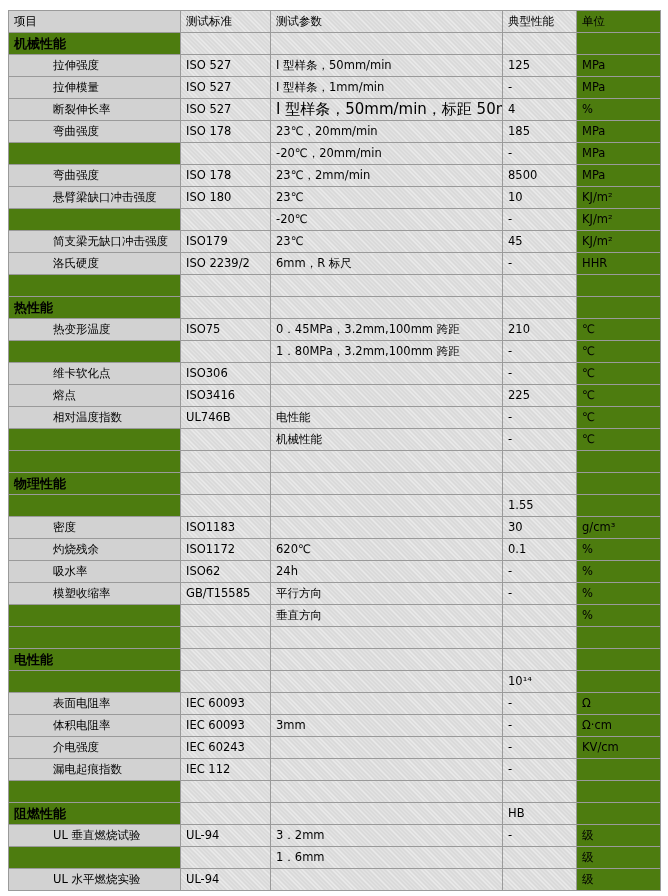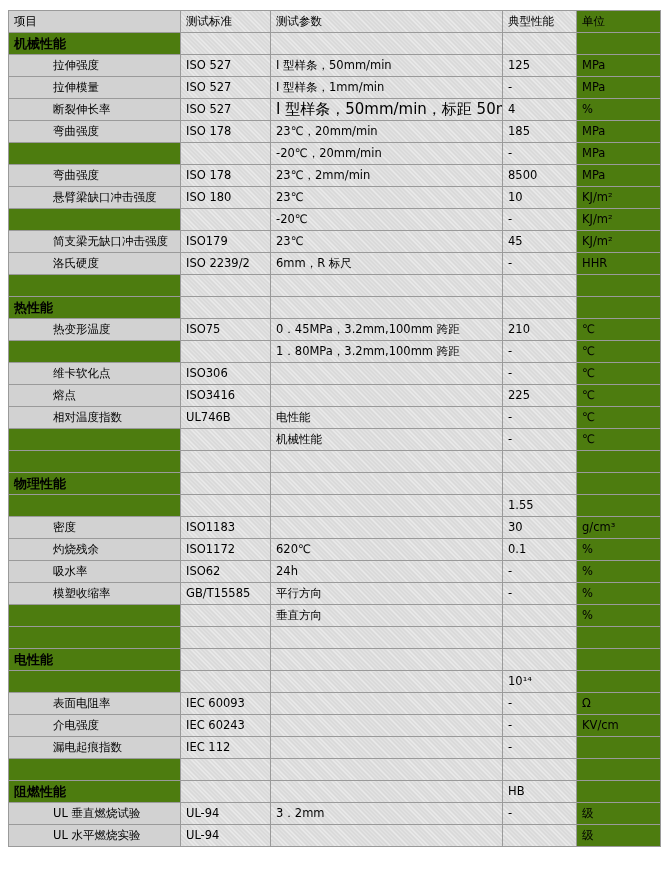--- a/index.html
+++ b/index.html
@@ -619,20 +619,37 @@
           </td>
           <td class="bg-hatch">
             <div class="cell">-</div>
           </td>
           <td class="bg-white">
             <div class="cell">Ω</div>
           </td>
         </tr>
         <tr>
           <td class="bg-grey">
+            <div class="cell bold">体积电阻率</div>
+          </td>
+          <td class="bg-hatch">
+            <div class="cell">IEC 60093</div>
+          </td>
+          <td class="bg-hatch">
+            <div class="cell">3mm</div>
+          </td>
+          <td class="bg-hatch">
+            <div class="cell">-</div>
+          </td>
+          <td class="bg-white">
+            <div class="cell">Ω·cm</div>
+          </td>
+        </tr>
+        <tr>
+          <td class="bg-grey">
             <div class="cell bold">介电强度</div>
           </td>
           <td class="bg-hatch">
             <div class="cell">IEC 60243</div>
           </td>
           <td class="bg-hatch">
             <div class="cell"></div>
           </td>
           <td class="bg-hatch">
             <div class="cell">-</div>
@@ -697,20 +714,37 @@
             <div class="cell bold">UL 垂直燃烧试验</div>
           </td>
           <td class="bg-hatch">
             <div class="cell">UL-94</div>
           </td>
           <td class="bg-hatch">
             <div class="cell">3．2mm</div>
           </td>
           <td class="bg-hatch">
             <div class="cell">-</div>
+          </td>
+          <td class="bg-white">
+            <div class="cell">级</div>
+          </td>
+        </tr>
+        <tr>
+          <td class="bg-white">
+            <div class="cell"></div>
+          </td>
+          <td class="bg-hatch">
+            <div class="cell"></div>
+          </td>
+          <td class="bg-hatch">
+            <div class="cell">1．6mm</div>
+          </td>
+          <td class="bg-hatch">
+            <div class="cell"></div>
           </td>
           <td class="bg-white">
             <div class="cell">级</div>
           </td>
         </tr>
         <tr>
           <td class="bg-grey">
             <div class="cell bold">UL 水平燃烧实验</div>
           </td>
           <td class="bg-hatch">

